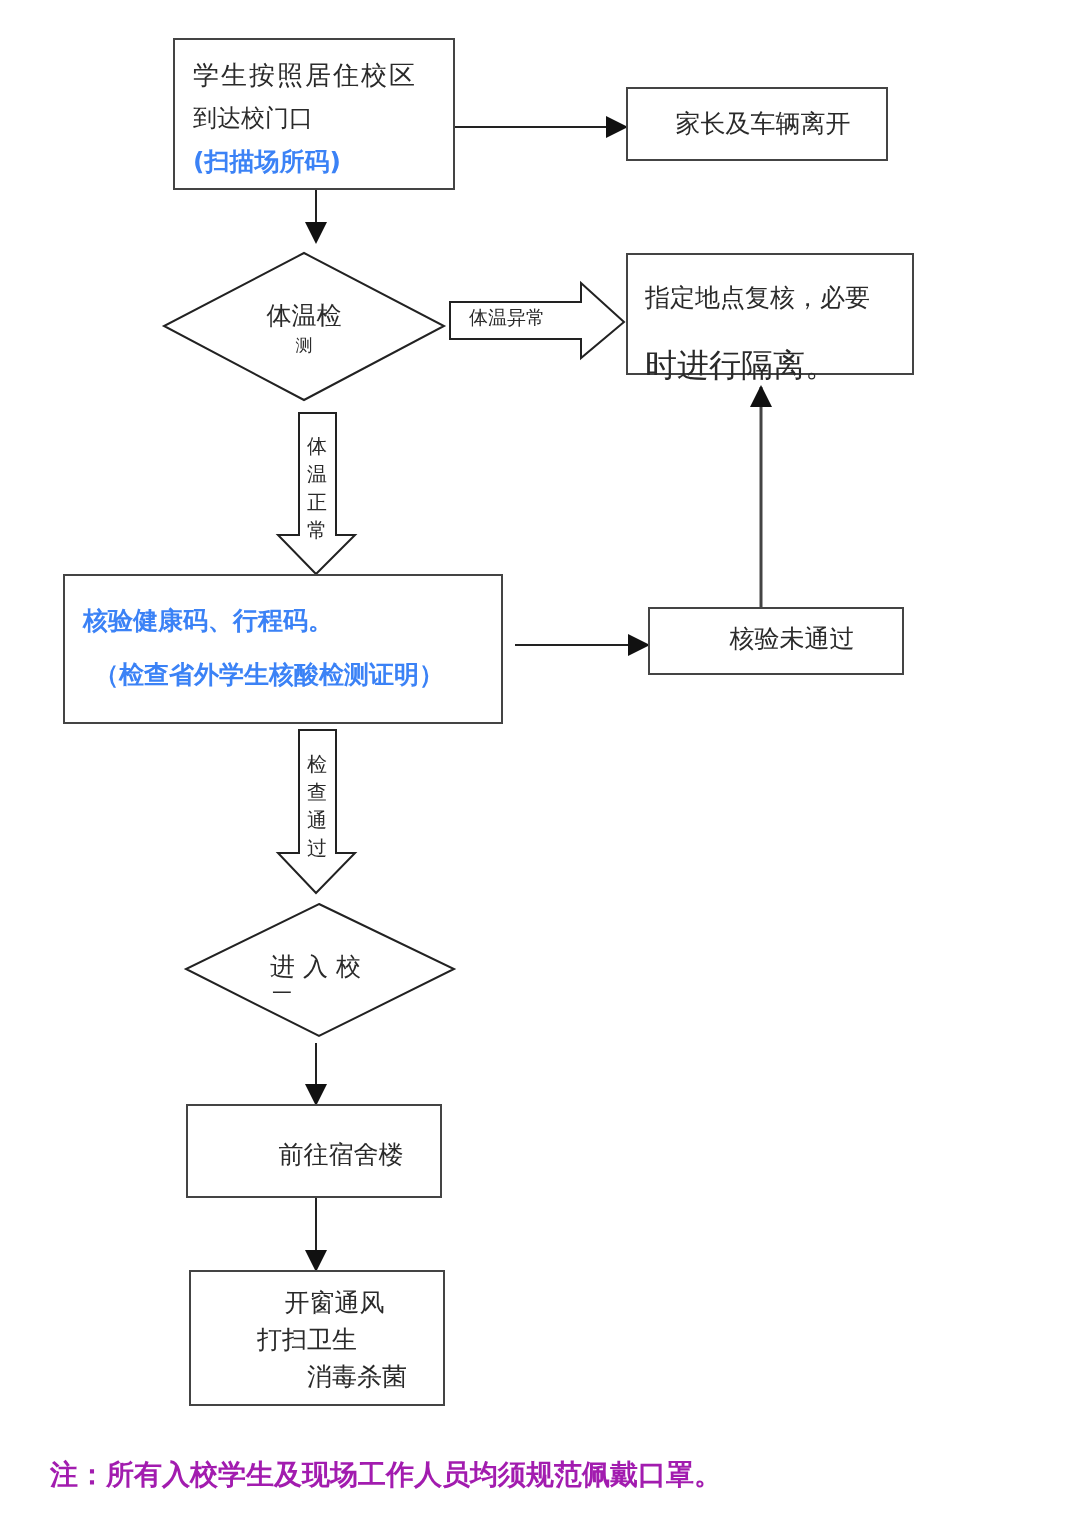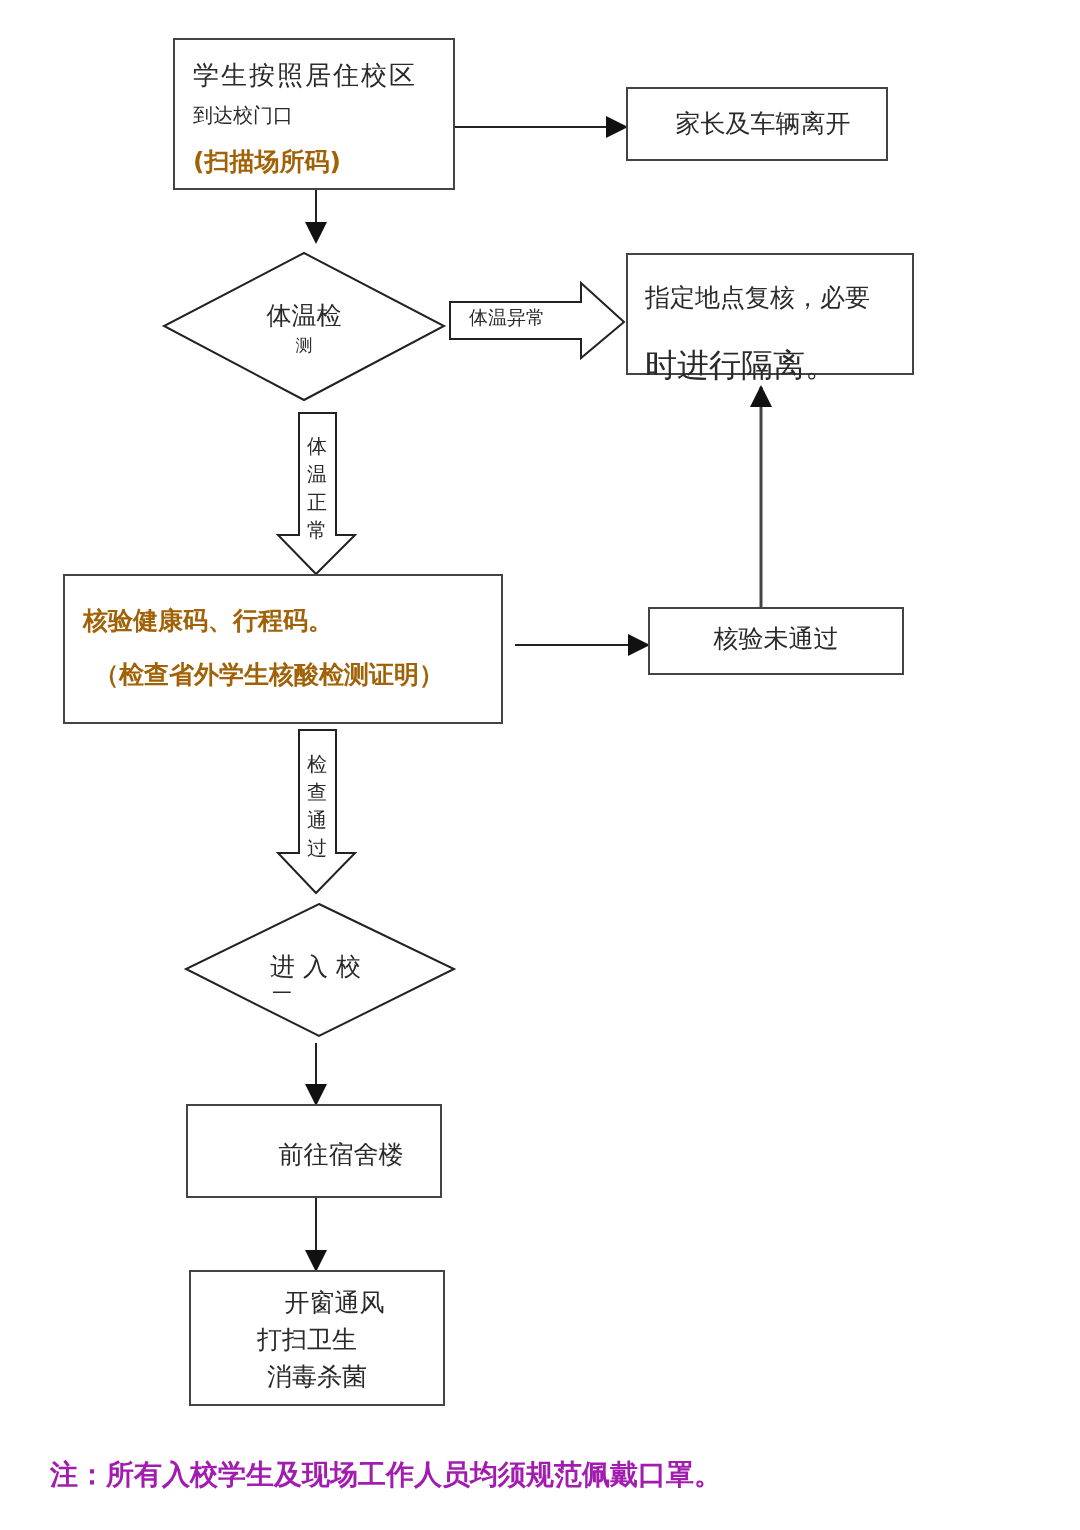--- a/index.html
+++ b/index.html
@@ -1,21 +1,21 @@
 <!DOCTYPE html>
 <html><head>
   <meta charset="utf-8">
   <style>
     html, body { margin: 0; padding: 0; background: #ffffff; }
     body { width: 1080px; height: 1530px; position: relative; overflow: hidden;
            font-family: "DejaVu Sans", "Liberation Sans", sans-serif; color: #2a2a2a; }
     svg#diagram { position: absolute; left: 0; top: 0; }
     .box { position: absolute; border: 2px solid #444; background: #fff; box-sizing: border-box; }
     .txt { position: absolute; font-size: 24px; line-height: 1.5; white-space: nowrap; }
-    .bold { font-weight: bold; color: #a16207; }
+    .bold { font-weight: bold; color: #3b82f6; }
     .center { text-align: center; }
     .vlabel { position: absolute; font-size: 20px; line-height: 28px; width: 24px; text-align: center; }
     .note { position: absolute; left: 50px; top: 1456px; font-size: 28px; font-weight: bold; color: #a21caf; white-space: nowrap; }
   </style>
 </head>
 <body>
 
 <svg id="diagram" width="1080" height="1530">
   <defs>
     <marker id="arrowhead" markerWidth="10" markerHeight="10" refX="9" refY="5" orient="auto" markerUnits="userSpaceOnUse">
@@ -44,21 +44,21 @@
 
   <polygon points="319,904 454,969 319,1036 186,969" fill="#fff" stroke="#222" stroke-width="2"></polygon>
 
   <line x1="316" y1="1043" x2="316" y2="1104" stroke="#222" stroke-width="2" marker-end="url(#arrowhead-lg)"></line>
 
   <line x1="316" y1="1198" x2="316" y2="1270" stroke="#222" stroke-width="2" marker-end="url(#arrowhead-lg)"></line>
 </svg>
 
 <div class="box" style="left:173px; top:38px; width:282px; height:152px;"></div>
 <div class="txt" style="left:193px; top:56px; font-size:26px; letter-spacing:2px;">学生按照居住校区</div>
-<div class="txt" style="left:193px; top:100px; font-size:20px;">到达校门口</div>
+<div class="txt" style="left:193px; top:100px; font-size:24px;">到达校门口</div>
 <div class="txt bold" style="left:193px; top:143px; font-size:25px;">(扫描场所码)</div>
 
 <div class="box" style="left:626px; top:87px; width:262px; height:74px;"></div>
 <div class="txt center" style="left:626px; top:105px; width:274px; font-size:25px;">家长及车辆离开</div>
 
 <div class="txt center" style="left:244px; top:297px; width:120px; font-size:25px;">体温检</div>
 <div class="txt center" style="left:284px; top:333px; width:40px; font-size:17px;">测</div>
 
 <div class="txt" style="left:469px; top:303px; font-size:19px;">体温异常</div>
 
@@ -71,33 +71,33 @@
   <div>温</div>
   <div>正</div>
   <div>常</div>
 </div>
 
 <div class="box" style="left:63px; top:574px; width:440px; height:150px;"></div>
 <div class="txt bold" style="left:83px; top:602px; font-size:25px;">核验健康码、行程码。</div>
 <div class="txt bold" style="left:94px; top:656px; font-size:25px;">（检查省外学生核酸检测证明）</div>
 
 <div class="box" style="left:648px; top:607px; width:256px; height:68px;"></div>
-<div class="txt center" style="left:648px; top:620px; width:256px; font-size:25px;">核验未通过</div>
+<div class="txt center" style="left:664px; top:620px; width:256px; font-size:25px;">核验未通过</div>
 
 <div class="vlabel" style="left:305px; top:750px;">
   <div>检</div>
   <div>查</div>
   <div>通</div>
   <div>过</div>
 </div>
 
 <div class="txt" style="left:270px; top:948px; font-size:25px;">进 入 校</div>
 <div class="txt" style="left:272px; top:978px; font-size:20px;">一</div>
 
 <div class="box" style="left:186px; top:1104px; width:256px; height:94px;"></div>
 <div class="txt center" style="left:186px; top:1136px; width:256px; font-size:25px;margin-left:27px;">前往宿舍楼</div>
 
 <div class="box" style="left:189px; top:1270px; width:256px; height:136px;"></div>
 <div class="txt center" style="left:189px; top:1284px; width:291px; font-size:25px;">开窗通风</div>
 <div class="txt center" style="left:189px; top:1321px; width:236px; font-size:25px;">打扫卫生</div>
-<div class="txt center" style="left:189px; top:1358px; width:256px; font-size:25px;">消毒杀菌</div>
+<div class="txt center" style="left:189px; top:1358px; width:256px; font-size:25px;padding-left:40px;">消毒杀菌</div>
 
 <div class="note">注：所有入校学生及现场工作人员均须规范佩戴口罩。</div>
 
 </body></html>

